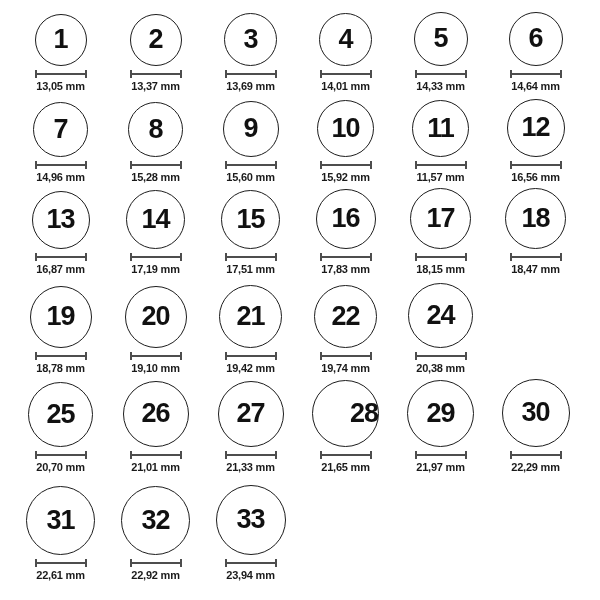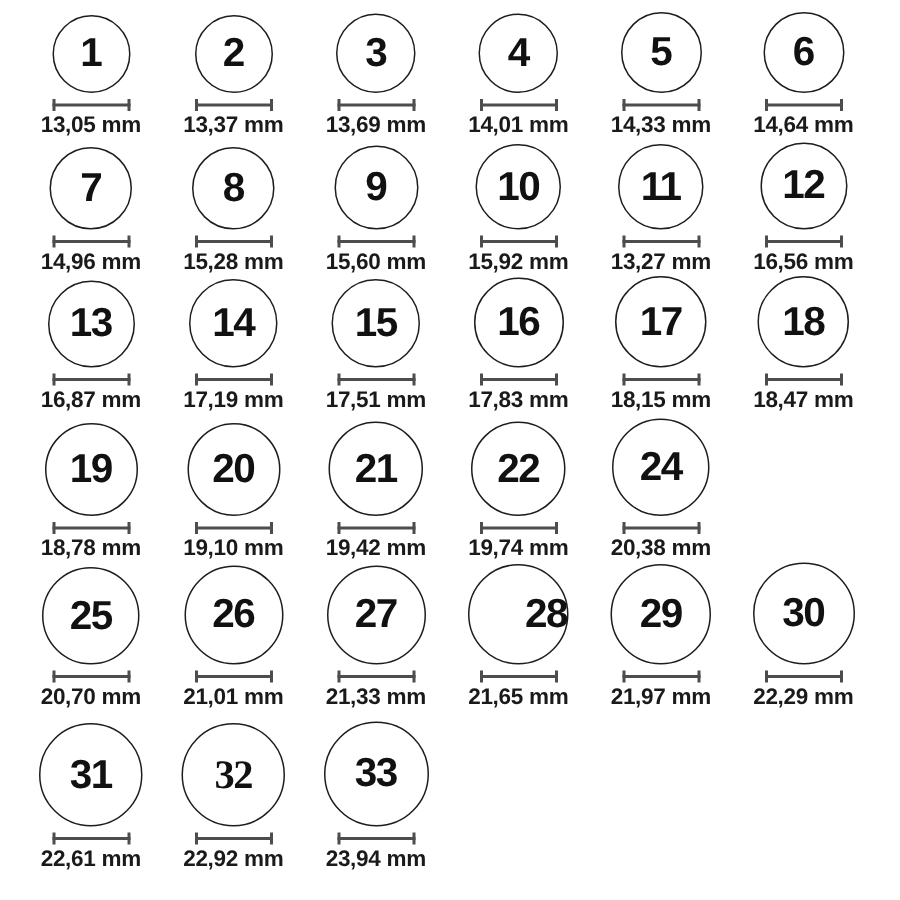--- a/index.html
+++ b/index.html
@@ -74,21 +74,21 @@
     position: absolute;
     left: 0;
     right: 0;
     top: 3px;
     height: 2px;
     background: #4d4d4d;
   }
   .mm {
     margin-top: 2px;
     font-weight: bold;
-    font-size: 15px;
+    font-size: 11px;
     letter-spacing: -0.2px;
     color: #1a1a1a;
     white-space: nowrap;
     line-height: 1.1;
   }
 </style>
 </head>
 <body>
 
 <div class="grid" id="grid">
@@ -207,21 +207,21 @@
   </div>
       <div class="cell">
     <div class="circle" style="width: 57px; height: 57px;">
       <span class="num">11</span>
     </div>
     <div class="dimline">
       <span class="tick tick-left"></span>
       <span class="dimbar"></span>
       <span class="tick tick-right"></span>
     </div>
-    <div class="mm">13,27 mm</div>
+    <div class="mm">11,57 mm</div>
   </div>
       <div class="cell">
     <div class="circle" style="width: 58px; height: 58px; justify-content: center;">
       <span class="num">12</span>
     </div>
     <div class="dimline">
       <span class="tick tick-left"></span>
       <span class="dimbar"></span>
       <span class="tick tick-right"></span>
     </div>
@@ -427,21 +427,21 @@
       <span class="num">31</span>
     </div>
     <div class="dimline">
       <span class="tick tick-left"></span>
       <span class="dimbar"></span>
       <span class="tick tick-right"></span>
     </div>
     <div class="mm">22,61 mm</div>
   </div>
       <div class="cell">
-    <div class="circle" style="width: 69px; height: 69px; font-family: Liberation Serif, serif;">
+    <div class="circle" style="width: 69px; height: 69px;">
       <span class="num">32</span>
     </div>
     <div class="dimline">
       <span class="tick tick-left"></span>
       <span class="dimbar"></span>
       <span class="tick tick-right"></span>
     </div>
     <div class="mm">22,92 mm</div>
   </div>
       <div class="cell">

